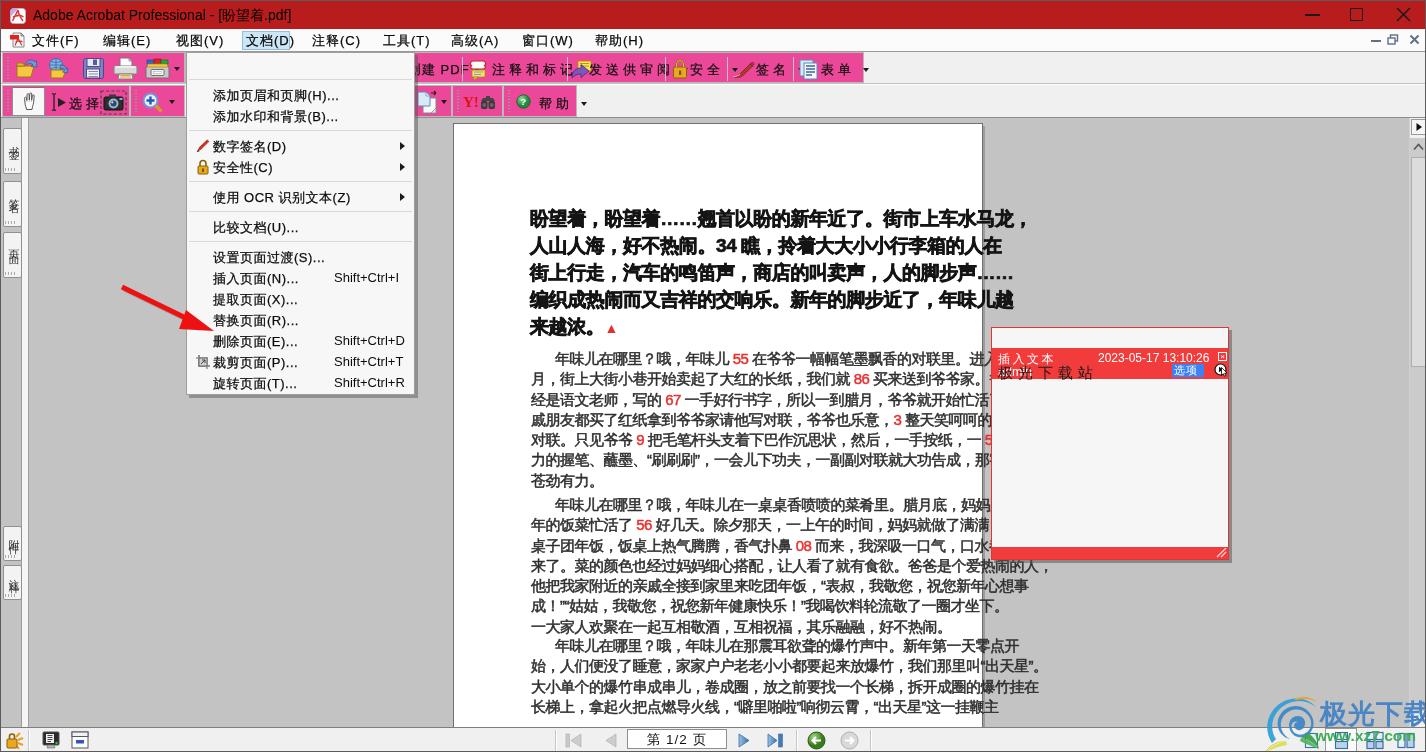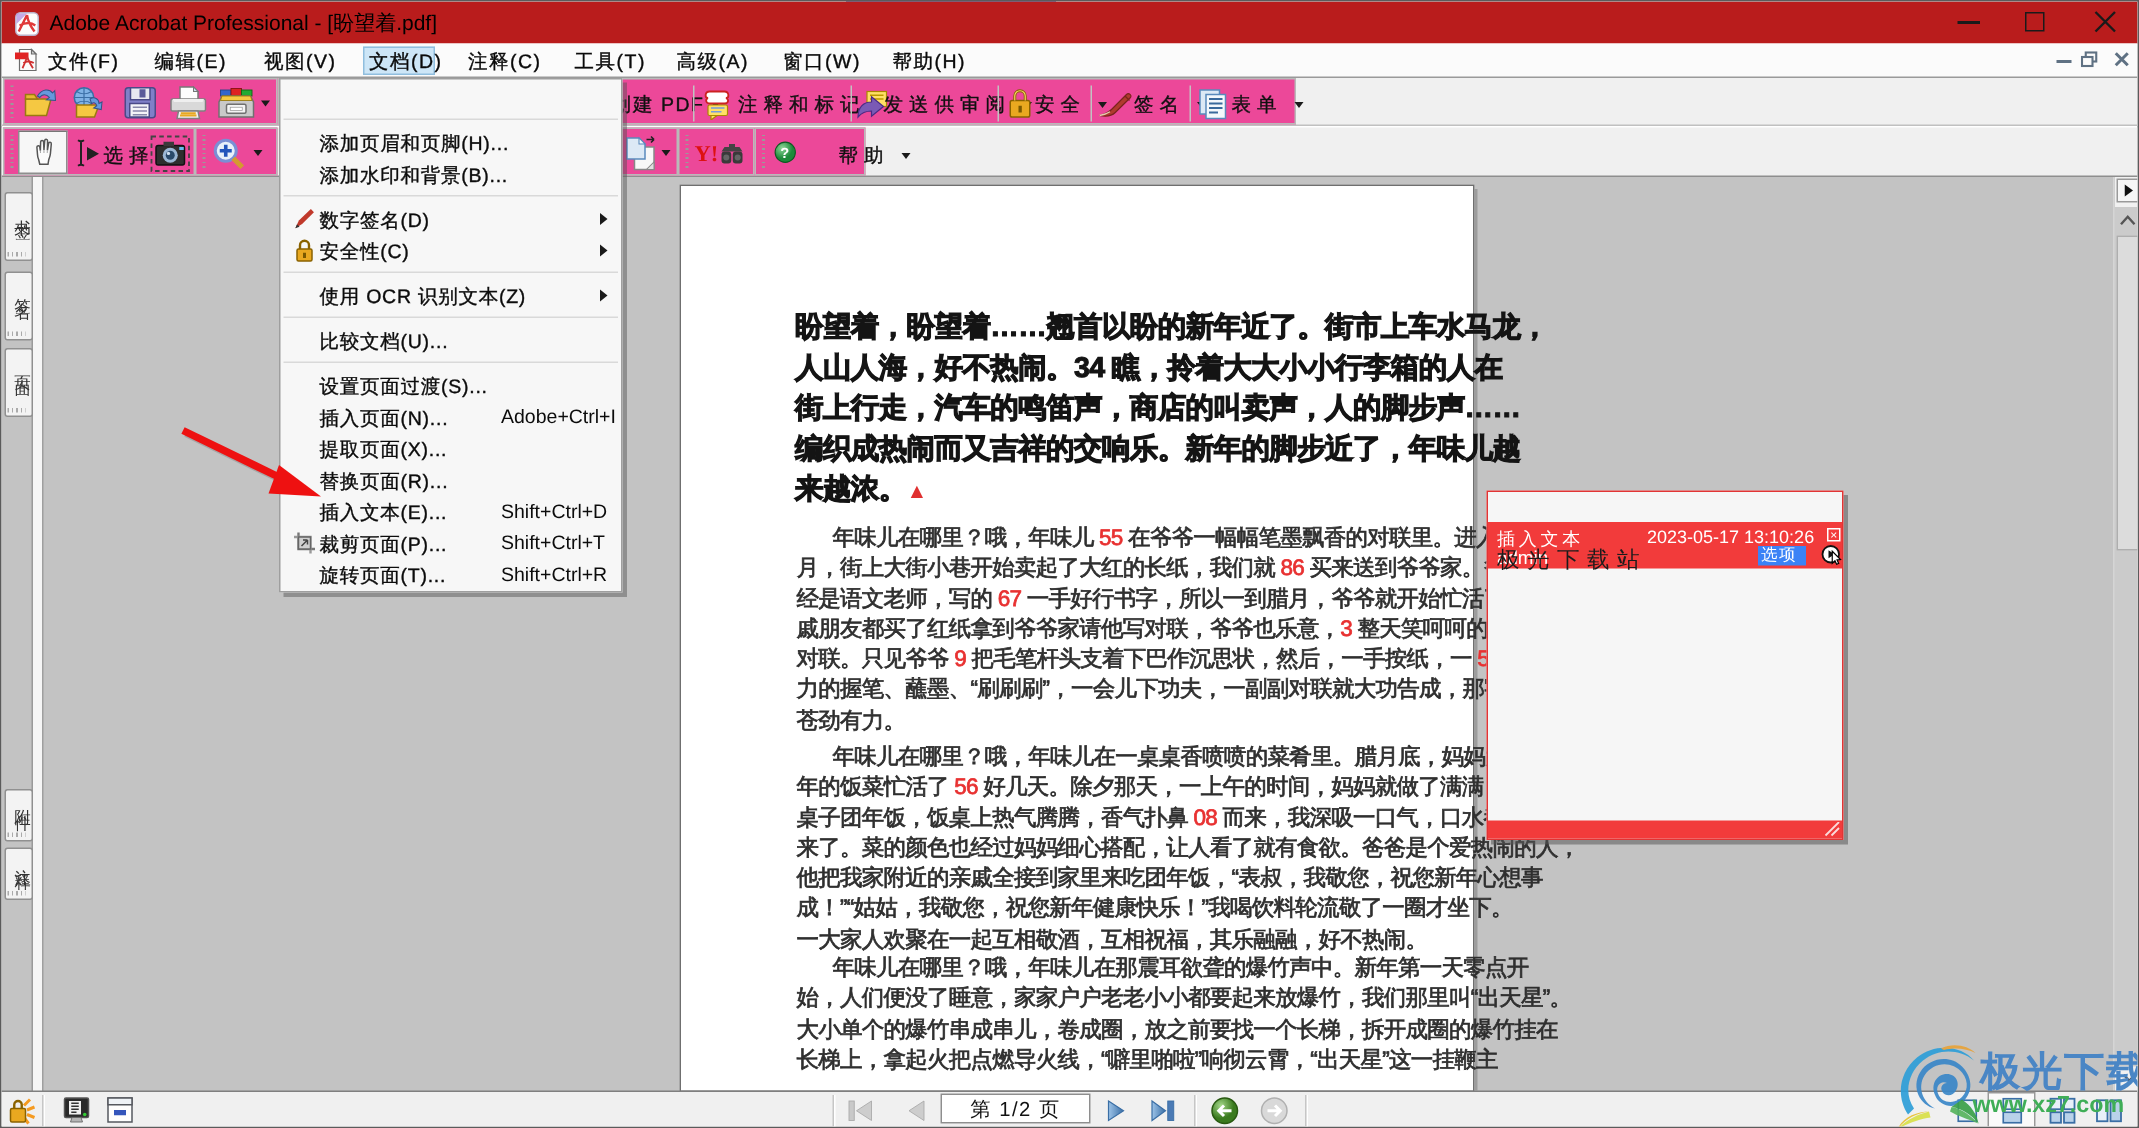--- a/index.html
+++ b/index.html
@@ -220,21 +220,21 @@
     <svg class="abs" style="left:12px;top:8px" width="15" height="15" viewBox="0 0 20 20">
       <defs>
           <radialGradient id="gq" cx="0.35" cy="0.3">
             <stop offset="0" stop-color="#8fd89a"></stop>
             <stop offset="1" stop-color="#1e8a3a"></stop>
           </radialGradient>
         </defs>
       <circle cx="10" cy="10" r="9" fill="url(#gq)" stroke="#0e5a22"></circle>
       <text x="5.5" y="15" font-size="13" font-weight="bold" fill="#fff">?</text>
     </svg>
-    <div class="tbl abs" style="left:35px;top:9px;margin-left:20px;">帮助 <span class="dd"></span></div>
+    <div class="tbl abs" style="left:35px;top:9px;">帮助 <span class="dd"></span></div>
   </div>
 
   <div class="abs" style="left:0;top:117px;width:100%;height:610px;background:#c3c3c3;"></div>
 
   <div class="abs" style="left:20px;top:117px;width:1px;height:610px;background:#9a9a9a;"></div>
   <div class="abs" style="left:21px;top:117px;width:6px;height:610px;background:#f6f6f6;"></div>
   <div class="abs" style="left:27px;top:117px;width:1px;height:610px;background:#9f9f9f;"></div>
 
   <div class="sbtab" style="top:127px;">
       <span>书签</span>
@@ -452,30 +452,30 @@
     <div class="msep" style="top:158px;"></div>
     <div class="mitem" style="top:163px;">
         <span class="lab">比较文档(U)...</span>
       </div>
     <div class="msep" style="top:188px;"></div>
     <div class="mitem" style="top:193px;">
         <span class="lab">设置页面过渡(S)...</span>
       </div>
     <div class="mitem" style="top:214px;">
         <span class="lab">插入页面(N)...</span>
-        <span class="sc">Adobe+Ctrl+I</span>
+        <span class="sc">Shift+Ctrl+I</span>
       </div>
     <div class="mitem" style="top:235px;">
         <span class="lab">提取页面(X)...</span>
       </div>
     <div class="mitem" style="top:256px;">
         <span class="lab">替换页面(R)...</span>
       </div>
     <div class="mitem" style="top:277px;">
-        <span class="lab">插入文本(E)...</span>
+        <span class="lab">删除页面(E)...</span>
         <span class="sc">Shift+Ctrl+D</span>
       </div>
     <div class="mitem" style="top:298px;">
       <svg class="mni" style="top:3px" width="16" height="16" viewBox="0 0 16 16">
           <path d="M4 1 V12 H15" fill="none" stroke="#777" stroke-width="1.6"></path>
           <path d="M1 4 H12 V15" fill="none" stroke="#999" stroke-width="1.6"></path>
           <rect x="4" y="4" width="8" height="8" fill="#cfcfcf" stroke="#666"></rect>
           <path d="M6 10 L10 6 M10 6 L10 9 M10 6 L7 6" stroke="#444" stroke-width="1"></path>
         </svg>
       <span class="lab">裁剪页面(P)...</span>

